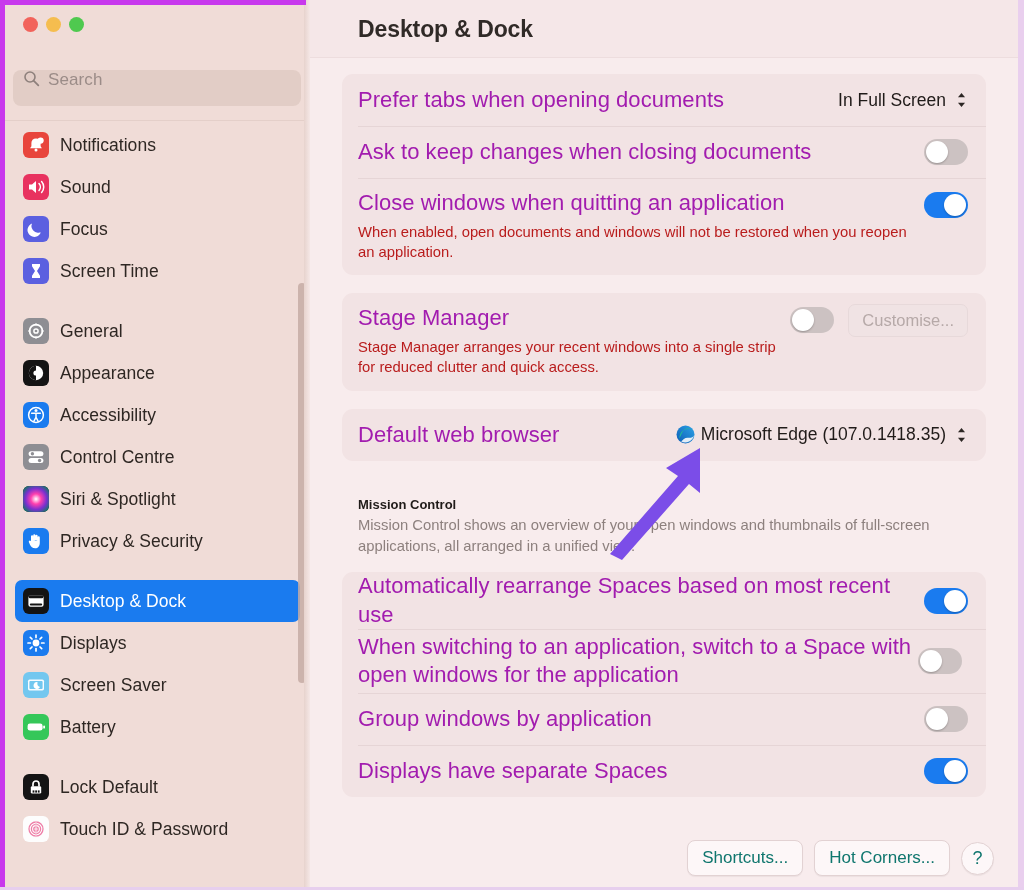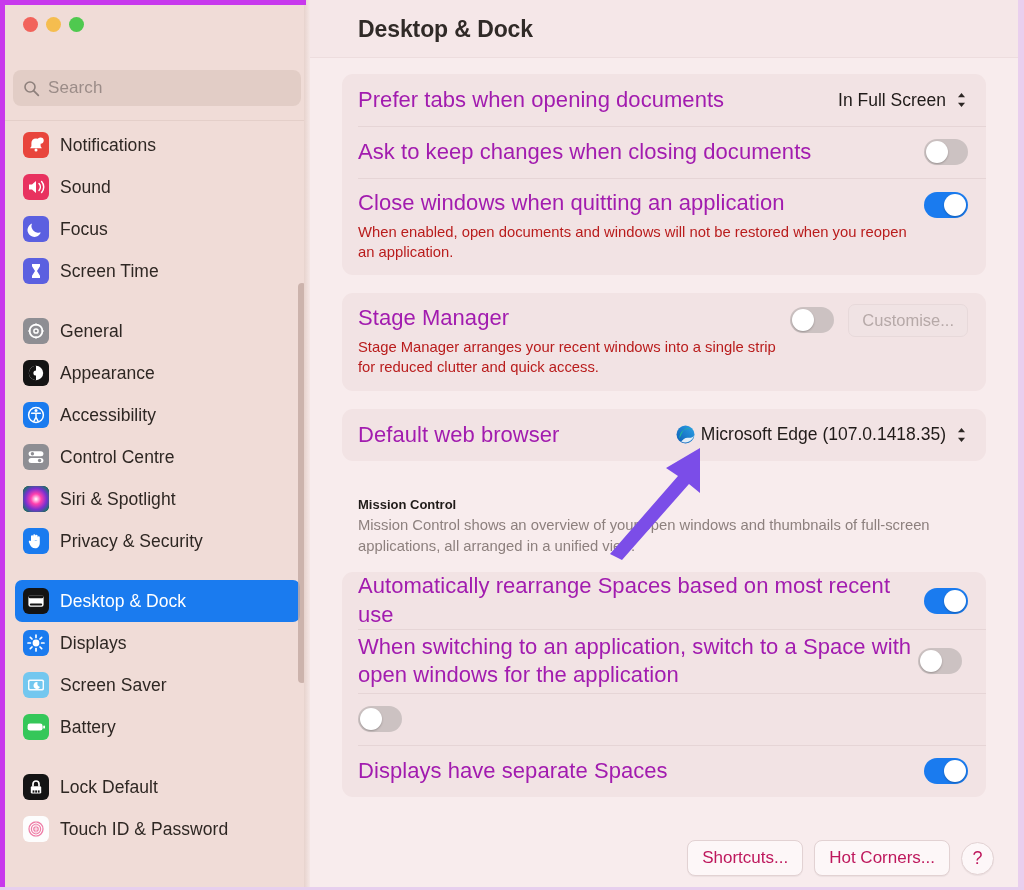--- a/index.html
+++ b/index.html
@@ -49,21 +49,21 @@
   .dot { width: 15px; height: 15px; border-radius: 50%; }
   .dot.red    { background: #f2635b; }
   .dot.yellow { background: #f5bd4f; }
   .dot.green  { background: #4fc94f; }
 
   .search-wrap {
     position: absolute; left: 8px; top: 70px;
     width: 288px; height: 36px;
     background: #e2cdc6;
     border-radius: 8px;
-    display: flex; align-items: center;
+    display: flex; 
     padding: 0 10px;
   }
   .search-icon { width: 17px; height: 17px; flex: 0 0 17px; margin-right: 8px; opacity: .55; }
   .search-text {
     font-size: 17px; color: #9b8c88; letter-spacing: .1px;
   }
 
   .sb-sep {
     position: absolute; left: 0; top: 120px; width: 305px; height: 1px;
     background: #e4cfc9;
@@ -215,21 +215,21 @@
   
   .footer {
     position: absolute; right: 24px; bottom: 14px;
     display: flex; align-items: center; gap: 11px;
   }
   .fbtn {
     background: #fdf7f8;
     border: 1px solid #e2d2d3;
     border-radius: 8px;
     padding: 7px 14px;
-    font-size: 17px; color: #be185d;
+    font-size: 17px; color: #0f766e;
     box-shadow: 0 1px 1px rgba(0,0,0,.05);
     white-space: nowrap;
   }
   .fbtn.round {
     width: 33px; height: 33px; padding: 0;
     border-radius: 50%;
     display: flex; align-items: center; justify-content: center;
     font-size: 18px;
   }
 
@@ -594,20 +594,21 @@
         <div class="row" style="min-height:64px">
           <div class="divider"></div>
           <span class="row-label" style="max-width:560px">When switching to an application, switch to a Space with open windows for the application</span>
           <span class="toggle off">
             <span class="knob"></span>
           </span>
         </div>
 
         <div class="row">
           <div class="divider"></div>
+          <span class="row-label">Group windows by application</span>
           <span class="toggle off">
             <span class="knob"></span>
           </span>
         </div>
 
         <div class="row">
           <div class="divider"></div>
           <span class="row-label">Displays have separate Spaces</span>
           <span class="toggle on">
             <span class="knob"></span>

